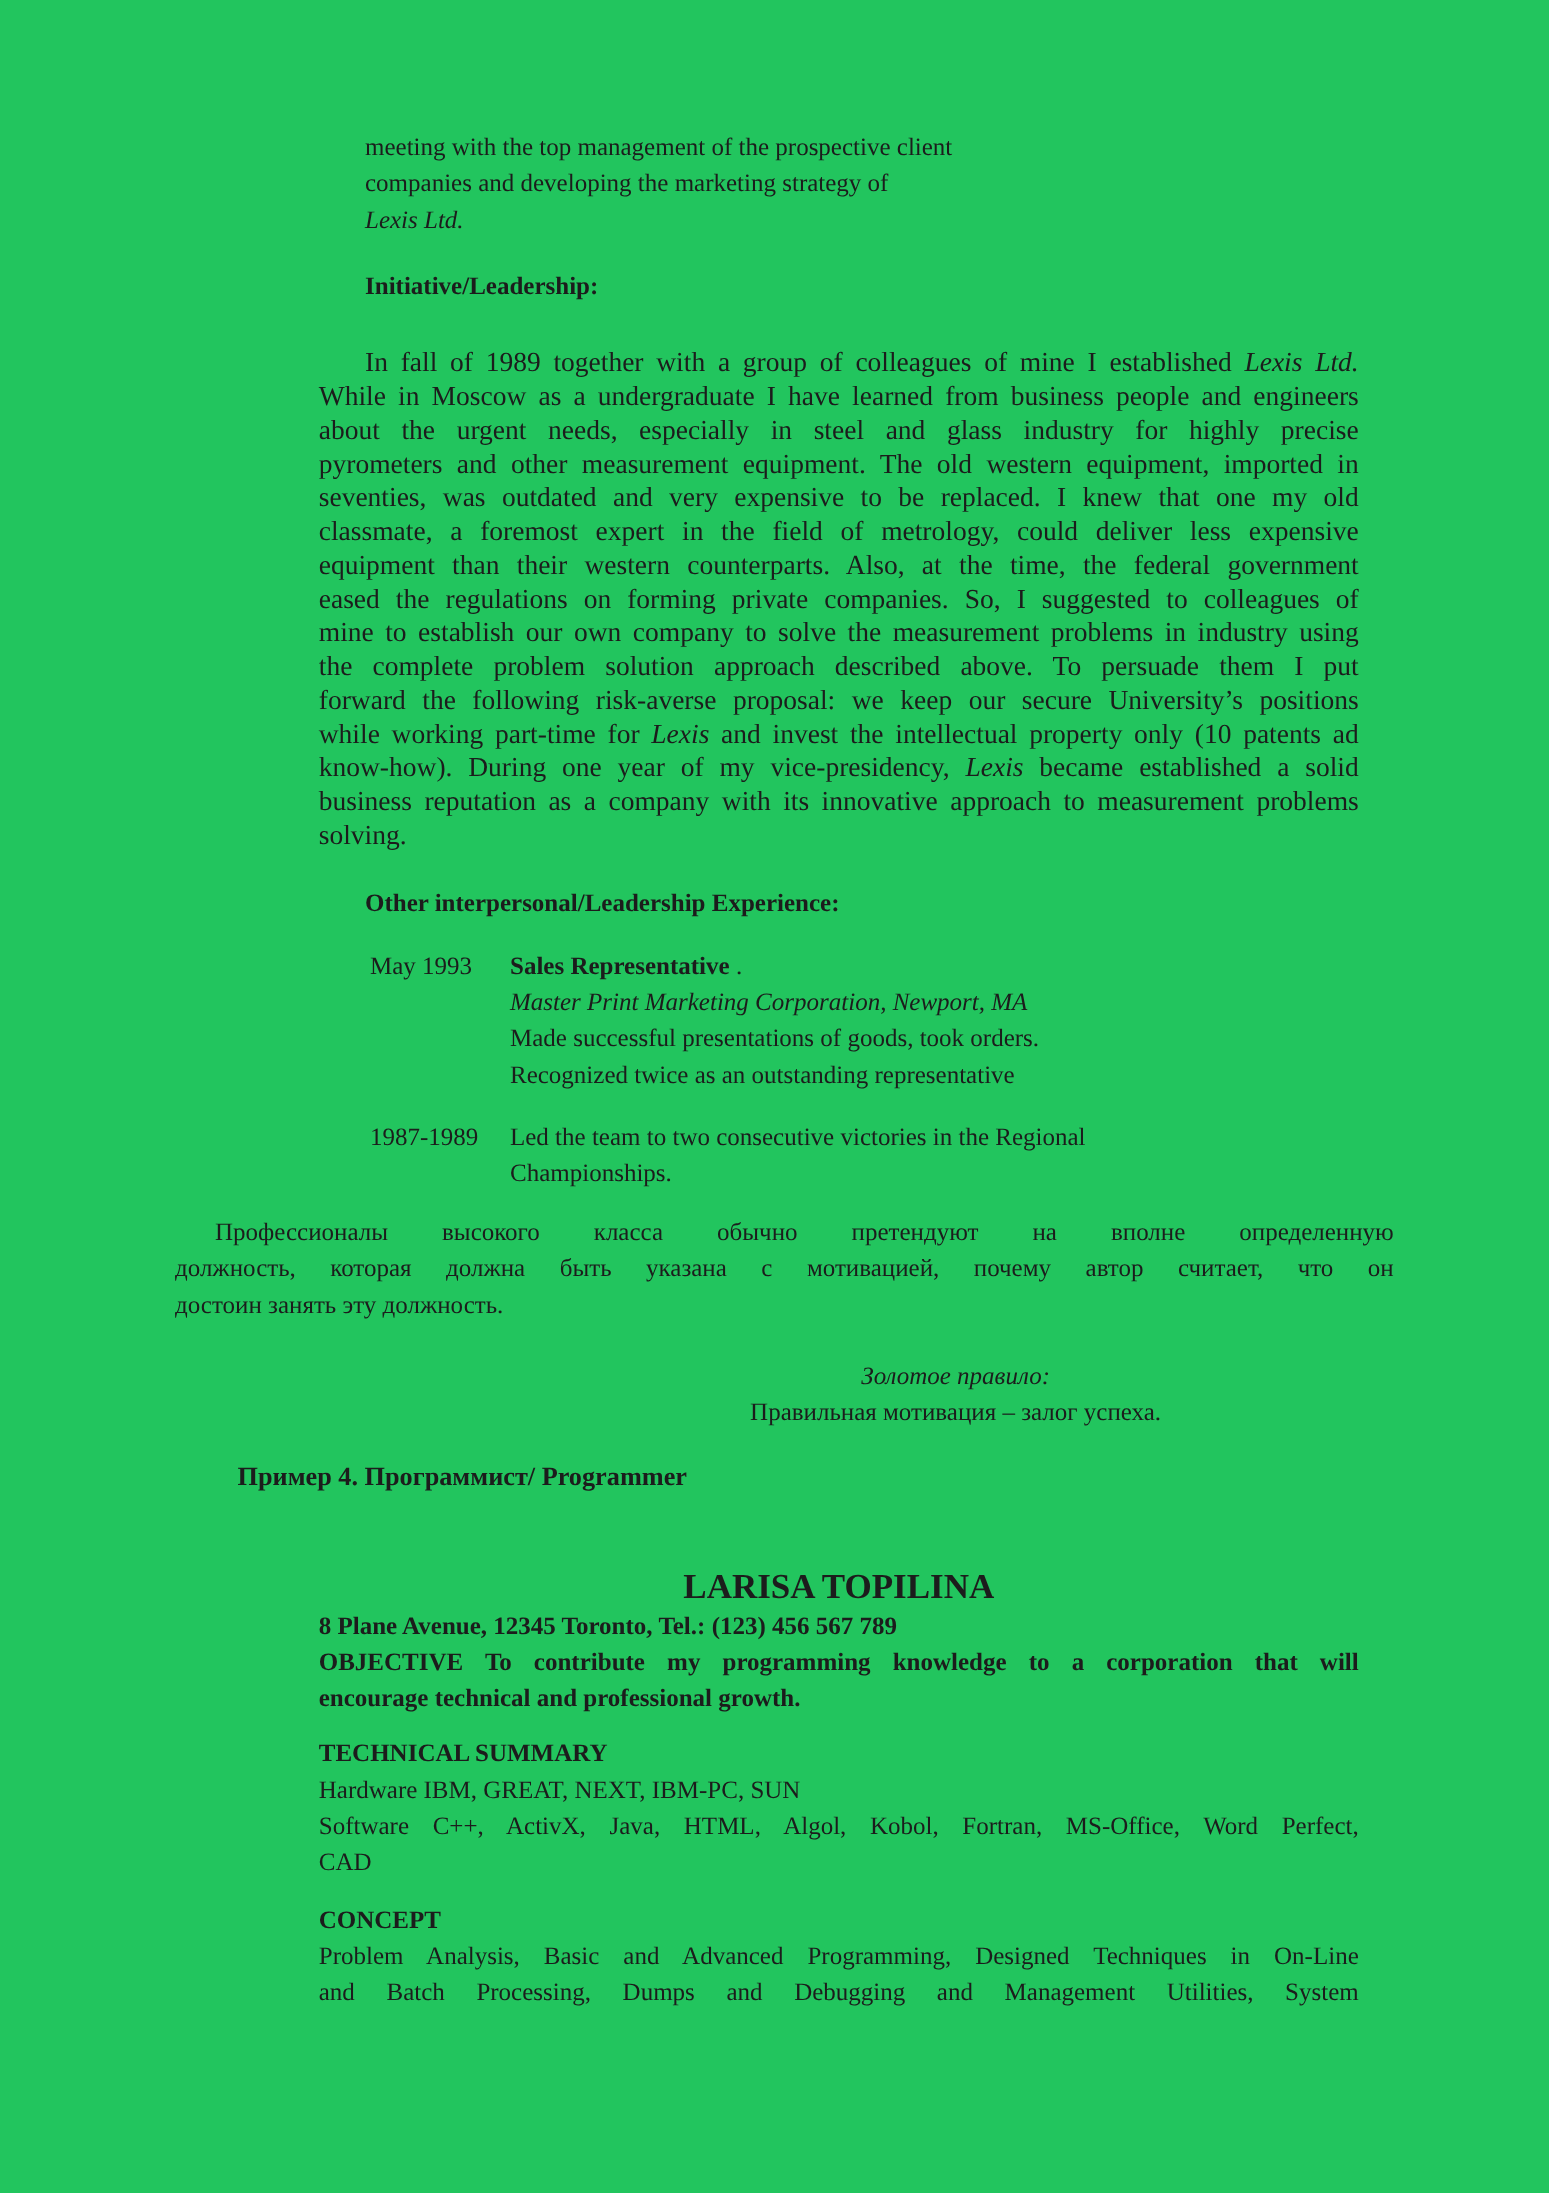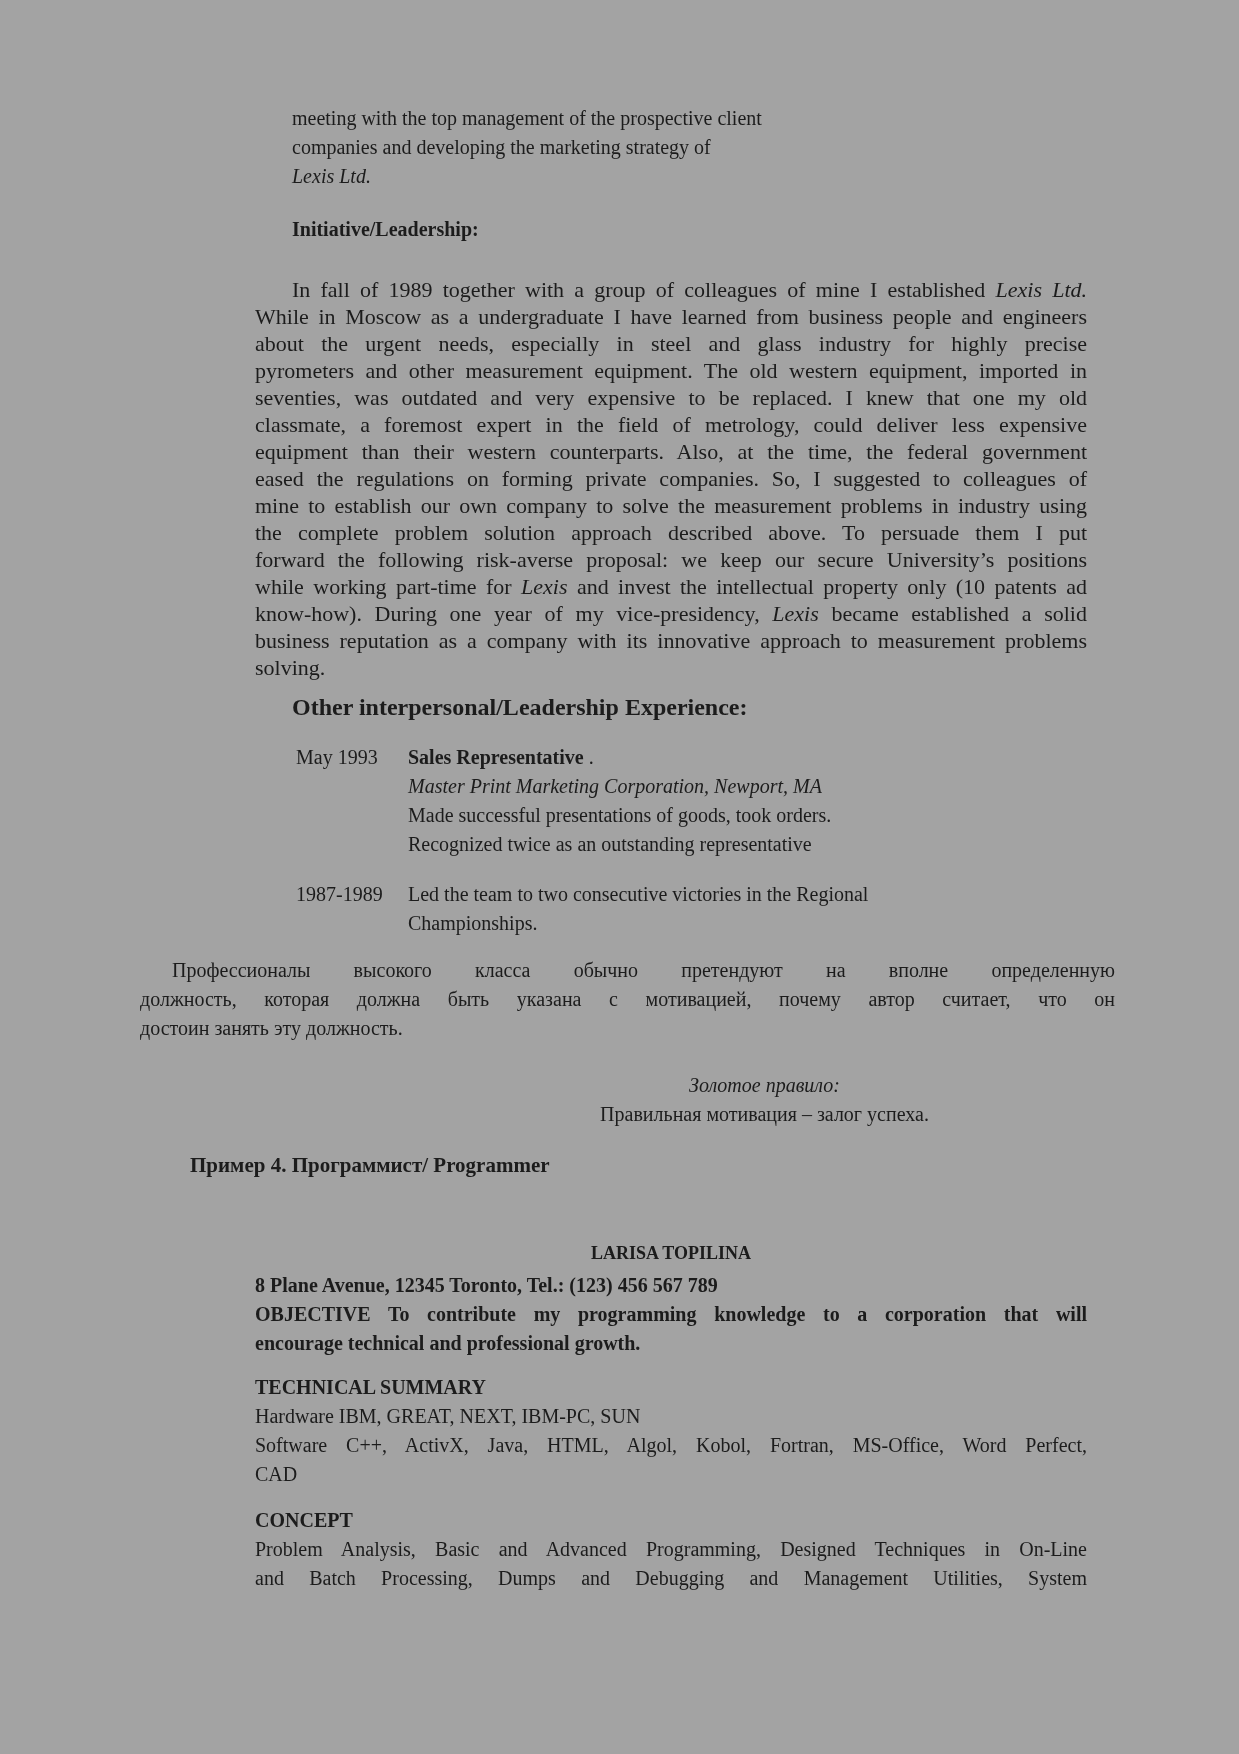--- a/index.html
+++ b/index.html
@@ -1,20 +1,20 @@
 <!DOCTYPE html>
 <html><head>
 <meta charset="utf-8">
 <style>
   html,body{margin:0;padding:0;background:#e8e8e8;}
   .page{
     position:relative;
     width:1239px;height:1754px;
     margin:0 auto;
-    background:#a3a3a3;
+    background:#22c55e;
     color:#1c1c1c;
     font-family:"Liberation Serif","DejaVu Serif",serif;
     font-size:20px;line-height:29px;
     overflow:hidden;
     box-sizing:border-box;
     padding-top:104px;
   }
   .line{white-space:nowrap;}
   .jline{text-align:justify;text-align-last:justify;}
   .italic{font-style:italic;}
@@ -26,21 +26,21 @@
   }
   .para-main{
     margin:32px 152px 0 255px;
     font-size:22px;line-height:27px;
   }
   .para-main .pline{text-align:justify;text-align-last:justify;}
   .para-main .pline.last{text-align:left;text-align-last:left;}
   .para-main .pline.first{text-indent:37px;}
 
   .h-other{
-    margin:12px 0 0 292px;font-weight:bold;font-size:24px;line-height:29px;
+    margin:28px 0 0 292px;font-weight:bold;font-size:20px;line-height:29px;
   }
 
   .exp{display:flex;margin:21px 120px 0 296px;}
   .exp-date{width:112px;flex:0 0 112px;}
   .exp-body{flex:1;}
 
   .para-ru{
     margin:18px 124px 0 140px;
   }
   .para-ru .rline{text-align:justify;text-align-last:justify;}
@@ -48,21 +48,21 @@
   .para-ru .rline.last{text-align:left;text-align-last:left;}
 
   .golden{margin:28px 0 0 290px;text-align:center;}
 
   .h-example{
     margin:22px 0 0 190px;font-weight:bold;font-size:21px;line-height:29px;
   }
 
   .resume{margin:56px 152px 0 255px;}
   .r-name{
-    font-weight:bold;font-size:18px;line-height:35px;text-align:center;
+    font-weight:bold;font-size:28px;line-height:35px;text-align:center;
   }
   .r-line{line-height:29px;}
   .r-heading{font-weight:bold;line-height:29px;margin-top:15px;}
   .r-heading.concept{margin-top:17px;}
 </style>
 </head>
 <body>
 
 <div class="page">
 

